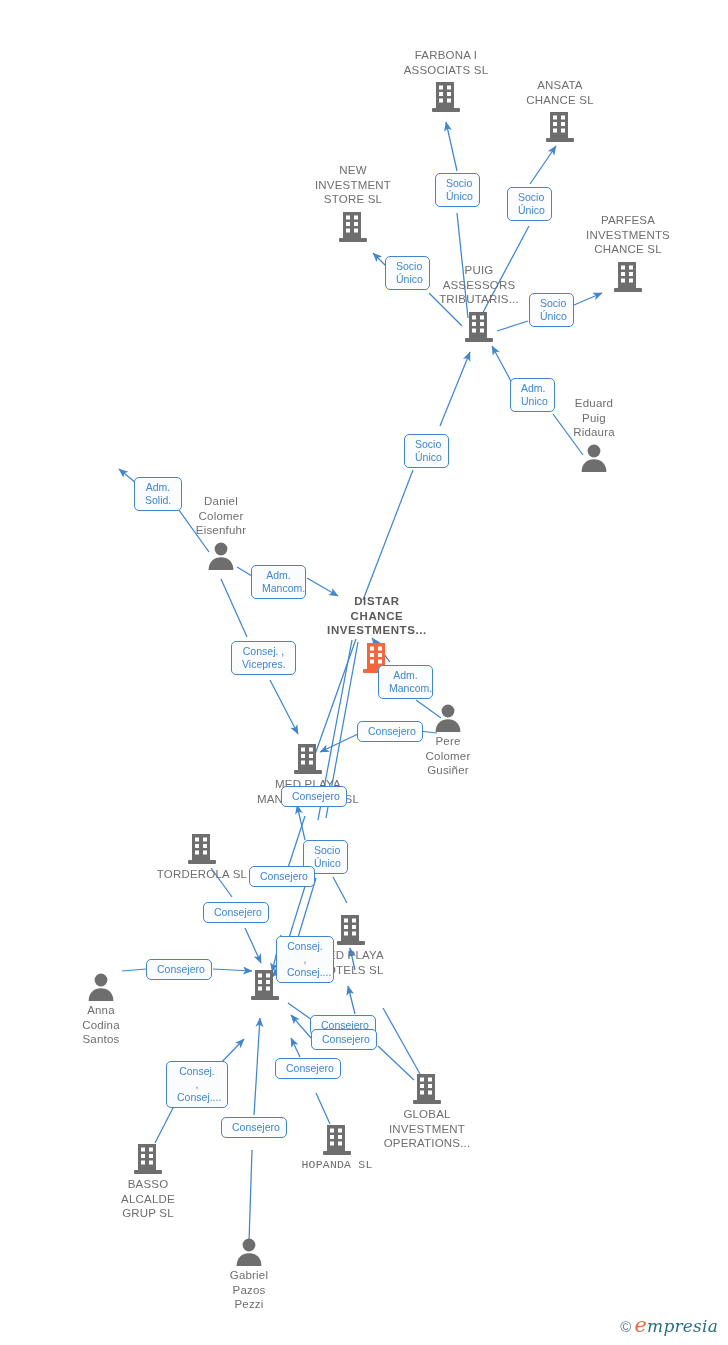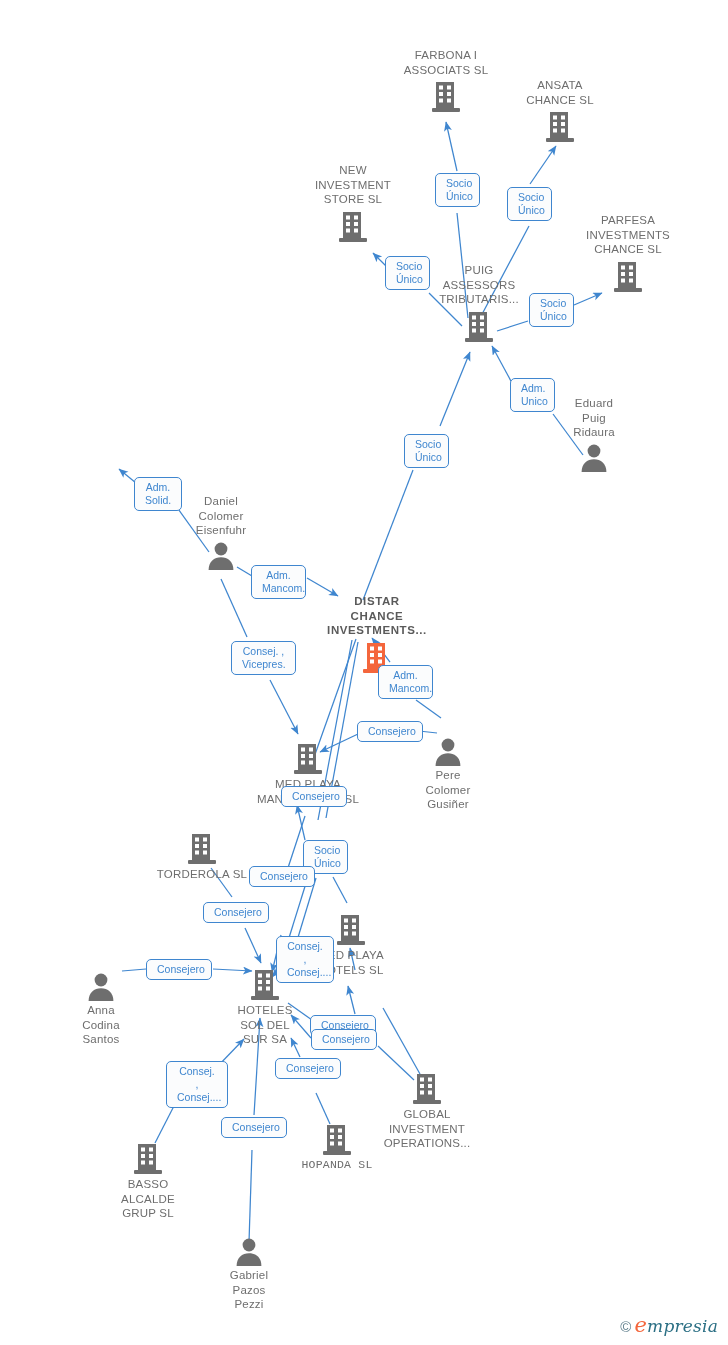--- a/index.html
+++ b/index.html
@@ -350,21 +350,21 @@
             <rect x="17" y="13" width="4" height="4"></rect>
             <rect x="9" y="19.5" width="4" height="4"></rect>
             <rect x="17" y="19.5" width="4" height="4"></rect>
           </g>
         </svg>
     </span>
     <span class="caption">MED PLAYA
 MANAGEMENT  SL</span>
   </div>
 
-  <div class="node cap-bottom" style="left:448px;top:736px;">
+  <div class="node cap-bottom" style="left:448px;top:702px;">
     <span class="glyph">
       <svg width="30" height="30" viewBox="0 0 30 30">
           <g fill="#6e6e6e">
             <circle cx="15" cy="9" r="6.4"></circle>
             <path d="M2.6,30 C2.6,21.4 8.2,17.2 15,17.2 C21.8,17.2 27.4,21.4 27.4,30 z"></path>
           </g>
         </svg>
     </span>
     <span class="caption">Pere
 Colomer
@@ -436,23 +436,20 @@
           <g fill="#ffffff">
             <rect x="9" y="6.5" width="4" height="4"></rect>
             <rect x="17" y="6.5" width="4" height="4"></rect>
             <rect x="9" y="13" width="4" height="4"></rect>
             <rect x="17" y="13" width="4" height="4"></rect>
             <rect x="9" y="19.5" width="4" height="4"></rect>
             <rect x="17" y="19.5" width="4" height="4"></rect>
           </g>
         </svg>
     </span>
-    <span class="caption">HOTELES
-SOL DEL
-SUR SA</span>
   </div>
 
   <div class="node cap-bottom" style="left:427px;top:1071px;">
     <span class="glyph">
       <svg width="32" height="34" viewBox="0 0 32 34">
           <g fill="#6e6e6e">
             <rect x="6" y="3" width="18" height="26"></rect>
             <rect x="2" y="29" width="28" height="4" rx="1"></rect>
           </g>
           <g fill="#ffffff">

